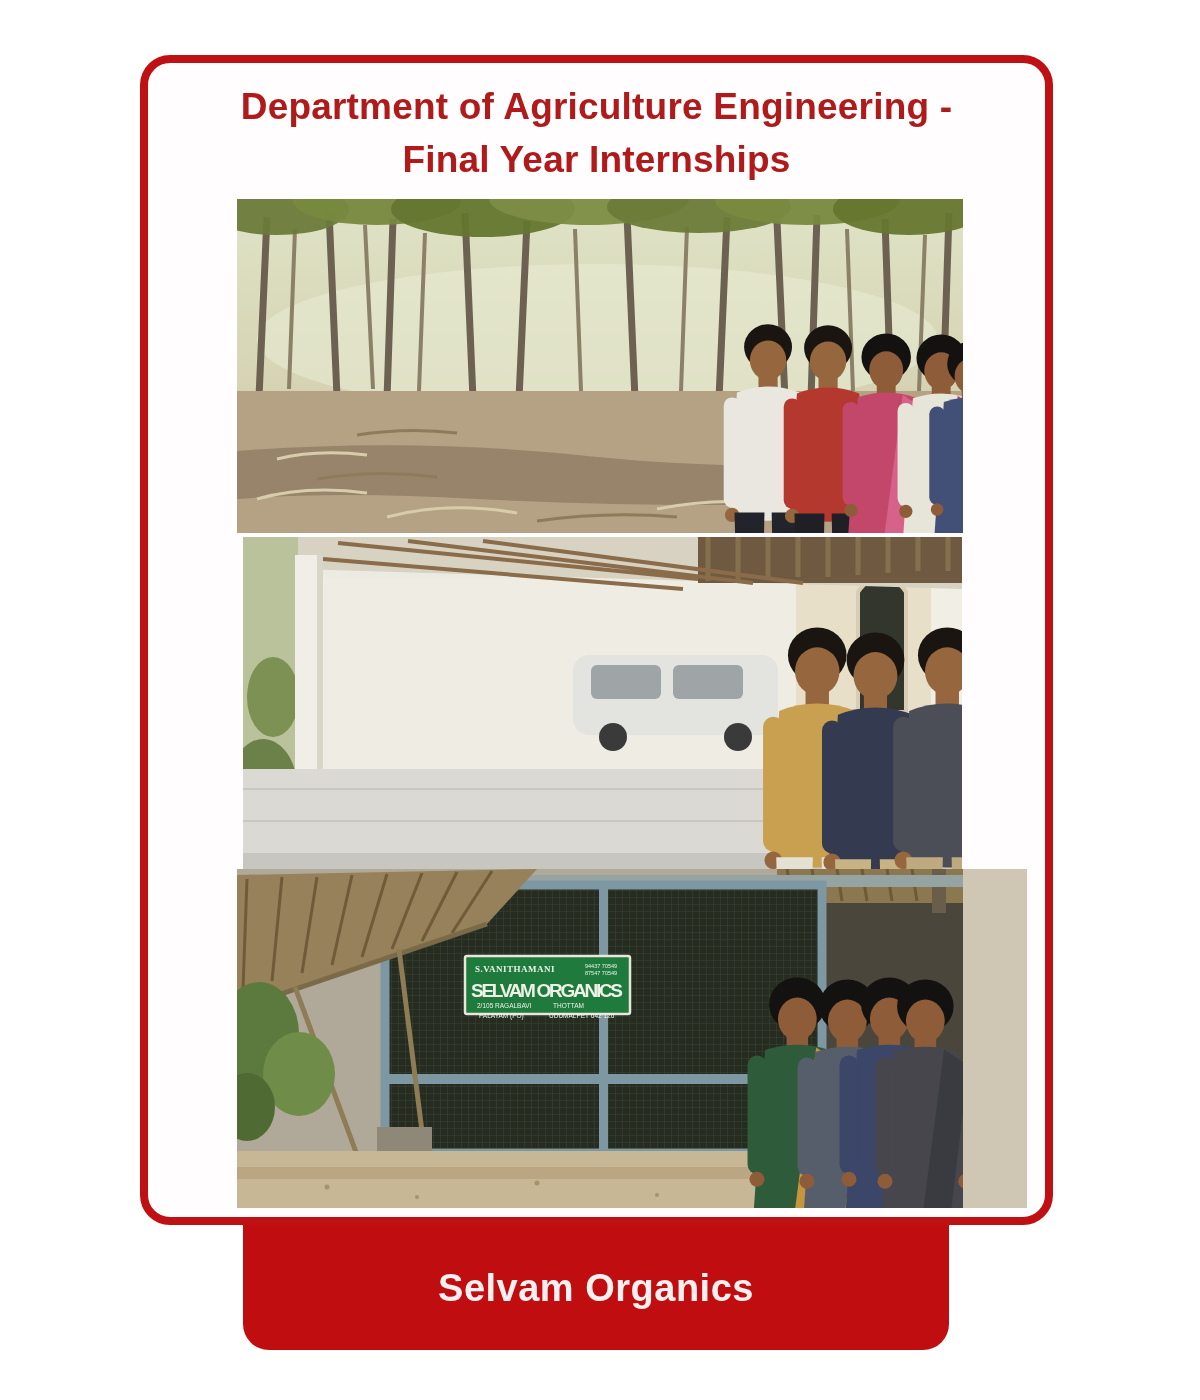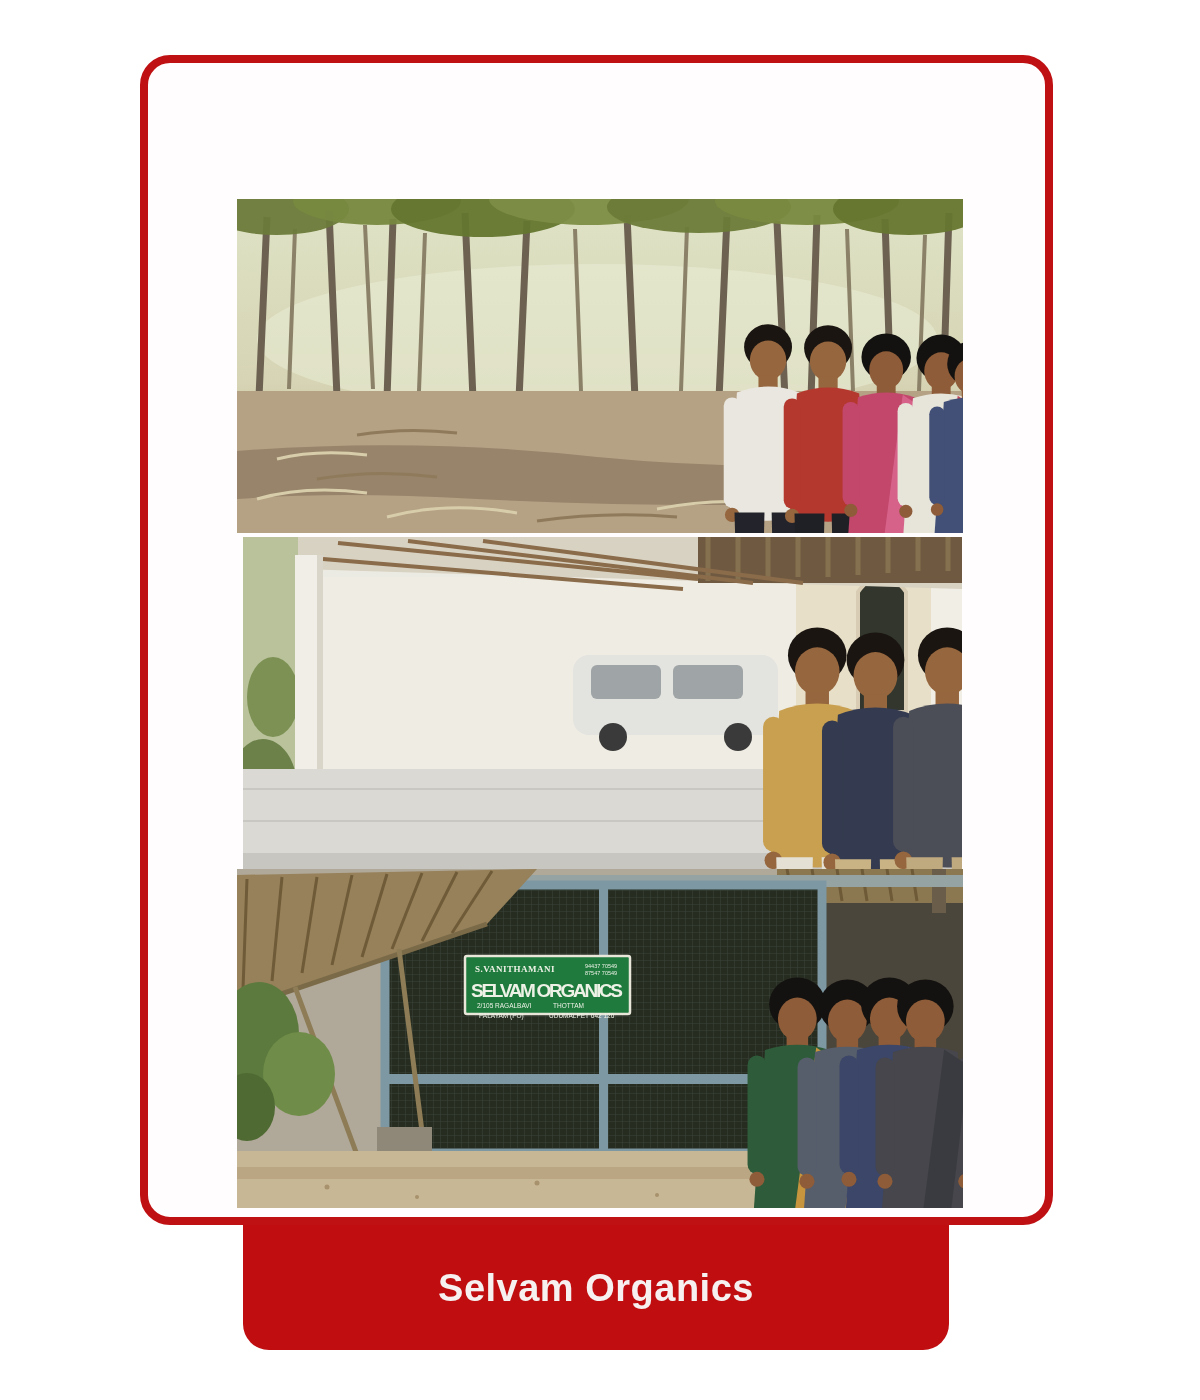--- a/index.html
+++ b/index.html
@@ -9,21 +9,21 @@
     background:#fffdfd;border:8px solid var(--border_red,#bf1113);border-radius:30px;z-index:2;
   }
   .title{
     position:absolute;left:0;top:0;width:100%;padding-top:18px;text-align:center;
     font-size:37px;line-height:1.42;font-weight:bold;color:var(--accent_red,#b11a1b);letter-spacing:.2px;
   }
   .photo{position:absolute;overflow:hidden;background:#cfc7b4;}
   .photo svg{display:block;}
   #photo1{left:89px;top:136px;width:726px;height:334px;}
   #photo2{left:95px;top:474px;width:719px;height:332px;}
-  #photo3{left:89px;top:806px;width:726px;height:339px;}
+  #photo3{left:89px;top:806px;width:790px;height:339px;}
   .banner{
     position:absolute;left:243px;top:1218px;width:706px;height:132px;z-index:1;
     background:var(--banner_red,#c00d10);border-radius:0 0 26px 26px;
     display:flex;align-items:center;justify-content:center;padding-top:8px;box-sizing:border-box;
   }
   .banner span{font-size:38px;font-weight:bold;color:var(--banner_text,#f6f1f0);letter-spacing:.5px;}
 </style>
 </head>
 <body>
 
@@ -58,20 +58,24 @@
       <ellipse cx="15.5" cy="153" rx="5.5" ry="3" fill="var(--shoe,#4a3a30)"></ellipse>
       <ellipse cx="28.5" cy="153" rx="5.5" ry="3" fill="var(--shoe,#4a3a30)"></ellipse>
     </symbol>
     <pattern id="mesh3" width="7" height="7" patternUnits="userSpaceOnUse">
       <path d="M0 0H7M0 0V7" stroke="#39413a" stroke-width="1.1"></path>
     </pattern>
   </defs>
 </svg>
 
 <div class="card">
+  <div class="title">
+    <span>Department of Agriculture Engineering -</span><br>
+    <span>Final Year Internships</span>
+  </div>
 
   <div class="photo" id="photo1">
     <svg width="726" height="334" viewBox="0 0 726 334">
       <defs>
         <linearGradient id="g1" x1="0" y1="0" x2="0" y2="1">
           <stop offset="0" stop-color="#dfe3c6"></stop>
             <stop offset="0.55" stop-color="#d6d4b4"></stop>
             <stop offset="1" stop-color="#bcab8c"></stop>
         </linearGradient>
       </defs>

